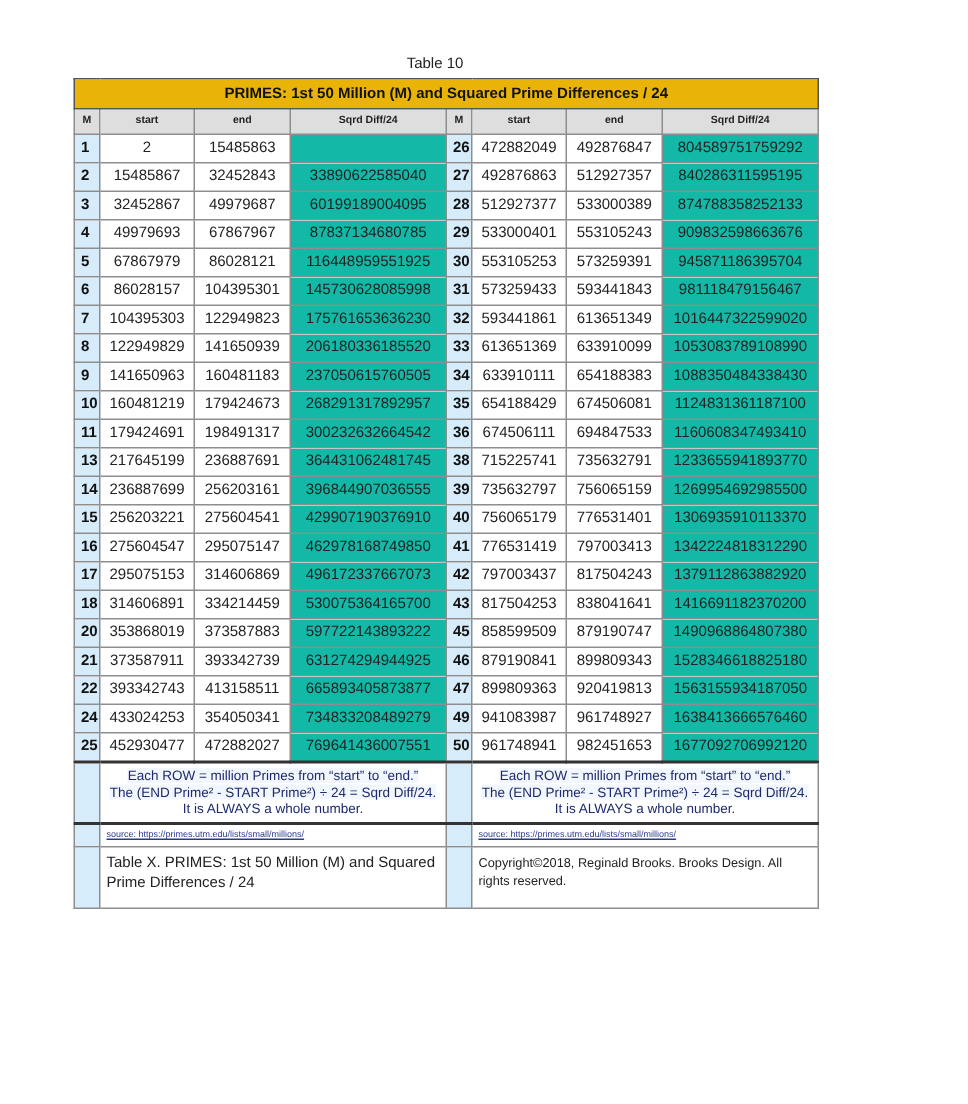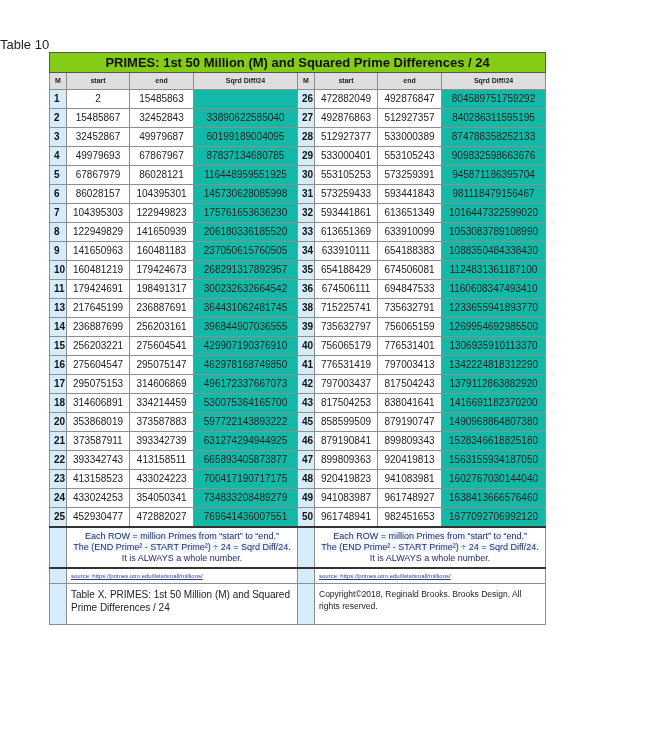--- a/index.html
+++ b/index.html
@@ -1,20 +1,20 @@
 <!DOCTYPE html>
 <html><head>
 <meta charset="utf-8">
 <style>
   html, body { margin: 0; padding: 0; background: #ffffff; }
   body { width: 645px; height: 736px; position: relative; font-family: "Liberation Sans", sans-serif; color: #222; }
-  .caption { position: absolute; top: 37px; left: 0; width: 580px; text-align: left; font-size: 13px; color: #222; }
+  .caption { position: absolute; top: 37px; left: 0; width: 580px; text-align: center; font-size: 10px; color: #222; }
   .tbl { position: absolute; left: 49px; top: 52px; width: 496px; border-collapse: collapse; table-layout: fixed; }
   .tbl td, .tbl th { border: 1px solid #8e8e8e; padding: 0; font-size: 10px; line-height: 18px; text-align: center; white-space: nowrap; overflow: hidden; }
-  .title-row th { background: #84cc16; font-weight: bold; font-size: 13px; height: 19px; color: #111; border: 1px solid #555; }
+  .title-row th { background: #eab308; font-weight: bold; font-size: 10px; height: 19px; color: #111; border: 1px solid #555; }
   .hdr th { background: #dedede; font-weight: bold; font-size: 7px; height: 16px; line-height: 16px; color: #222; }
   .mcell { background: #d6ecfb; font-weight: bold; font-size: 7px; text-align: left !important; padding-left: 4px !important; color: #111; }
   .dcell { background: #ffffff; color: #222; }
   .scell { background: #14b8a6; color: #222; }
   .body-row td { height: 18px; }
   .note-cell { text-align: right; white-space: normal !important; font-size: 9px !important; line-height: 11px !important; color: #1d2a6d; padding: 3px 4px !important; }
   .note-box { background: #f2f6fd; display: inline; }
   .thick-top td { border-top: 2px solid #333; }
   .thick-bottom td { border-bottom: 2px solid #333; }
   .src-cell { text-align: left !important; font-size: 6px !important; line-height: 14px !important; color: #2c3a8a; text-decoration: underline; padding-left: 4px !important; }
@@ -248,30 +248,20 @@
         <td class="mcell">22</td>
         <td class="dcell">393342743</td>
         <td class="dcell">413158511</td>
         <td class="scell">665893405873877</td>
         <td class="mcell">47</td>
         <td class="dcell">899809363</td>
         <td class="dcell">920419813</td>
         <td class="scell">1563155934187050</td>
       </tr>
       <tr class="body-row">
-        <td class="mcell">23</td>
-        <td class="dcell">413158523</td>
-        <td class="dcell">433024223</td>
-        <td class="scell">700417190717175</td>
-        <td class="mcell">48</td>
-        <td class="dcell">920419823</td>
-        <td class="dcell">941083981</td>
-        <td class="scell">1602767030144040</td>
-      </tr>
-      <tr class="body-row">
         <td class="mcell">24</td>
         <td class="dcell">433024253</td>
         <td class="dcell">354050341</td>
         <td class="scell">734833208489279</td>
         <td class="mcell">49</td>
         <td class="dcell">941083987</td>
         <td class="dcell">961748927</td>
         <td class="scell">1638413666576460</td>
       </tr>
       <tr class="body-row">

